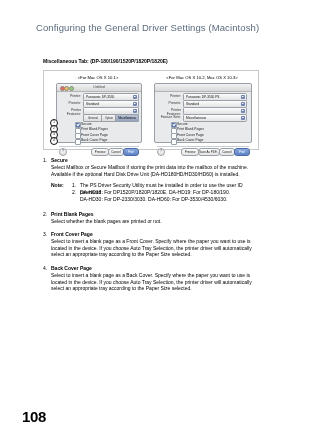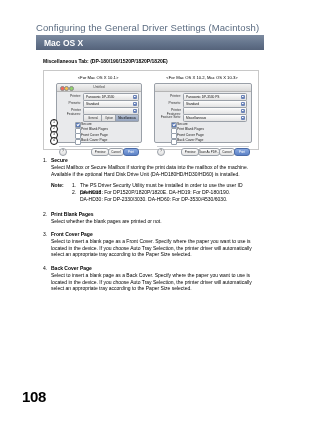--- a/index.html
+++ b/index.html
@@ -30,34 +30,30 @@
   .cbox{position:absolute;width:4px;height:4px;border:0.5px solid #96a0ac;background:#fff;border-radius:1px;}
   .cbox.on{background:#5a78b4;}
   .cbox.on:after{content:"";position:absolute;left:0.8px;top:0.3px;width:1.4px;height:2.4px;border:solid #fff;border-width:0 0.7px 0.7px 0;transform:rotate(42deg);}
   .btn{position:absolute;height:6px;border:0.5px solid #9aa0a8;background:linear-gradient(to bottom,#fbfbfb,#e4e4e4);border-radius:3px;font-size:3px;color:#222;text-align:center;line-height:6px;}
   .btn.blue{background:linear-gradient(to bottom,#89a9e0,#5c81c6);color:#fff;border-color:#4a6ba8;}
   .circ{position:absolute;width:6px;height:6px;border-radius:50%;border:0.6px solid #111;color:#111;font-size:3.6px;line-height:5.2px;text-align:center;background:#fff;font-family:"Liberation Sans",sans-serif;}
   .help{position:absolute;width:6px;height:6px;border-radius:50%;border:0.5px solid #9aa0a8;background:linear-gradient(to bottom,#fbfbfb,#e0e0e0);font-size:3.4px;line-height:5.6px;text-align:center;color:#333;}
   .body-txt{position:absolute;font-size:5px;color:#000;line-height:6.6px;}
   .body-num{position:absolute;font-size:5px;color:#000;}
   .body-b{font-weight:bold;}
-  .pageno{position:absolute;left:22px;top:388px;font-size:15px;font-weight:bold;color:#000;letter-spacing:-0.3px;}
+  .pageno{position:absolute;left:22px;top:408px;font-size:15px;font-weight:bold;color:#000;letter-spacing:-0.3px;}
   .divline{position:absolute;background:#c9ccd1;height:0.5px;}
 </style>
 </head>
 <body>
 
 <div class="page">
 
   <div class="title">Configuring the General Driver Settings (Macintosh)</div>
 
-  <div class="titlebar">
-    <div class="titlebar-inner"></div>
-    <div class="titlebar-text">Mac OS X</div>
-  </div>
 
   <div class="subhead">Miscellaneous Tab:  (DP-180/190/1520P/1820P/1820E)</div>
 
   <div class="panel">
 
     <div class="dlgcap" style="left:6px;top:4px;width:96px;">&lt;For Mac OS X 10.1&gt;</div>
     <div class="dlgcap" style="left:108px;top:4px;width:100px;">&lt;For Mac OS X 10.2, Mac OS X 10.3&gt;</div>
 
     <div class="dlg" style="left:12px;top:12px;width:84px;height:58px;">
       <div class="dlg-tb">

